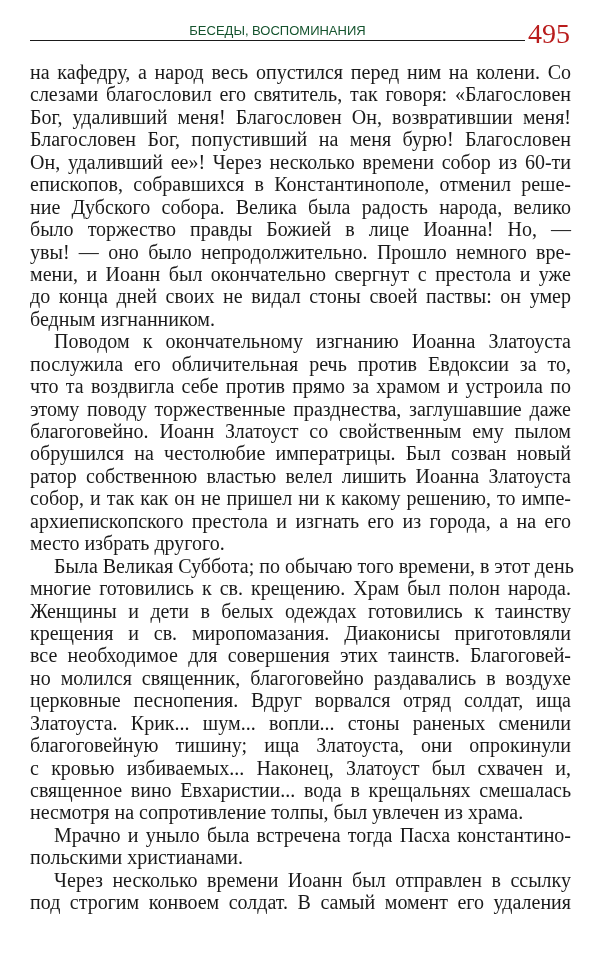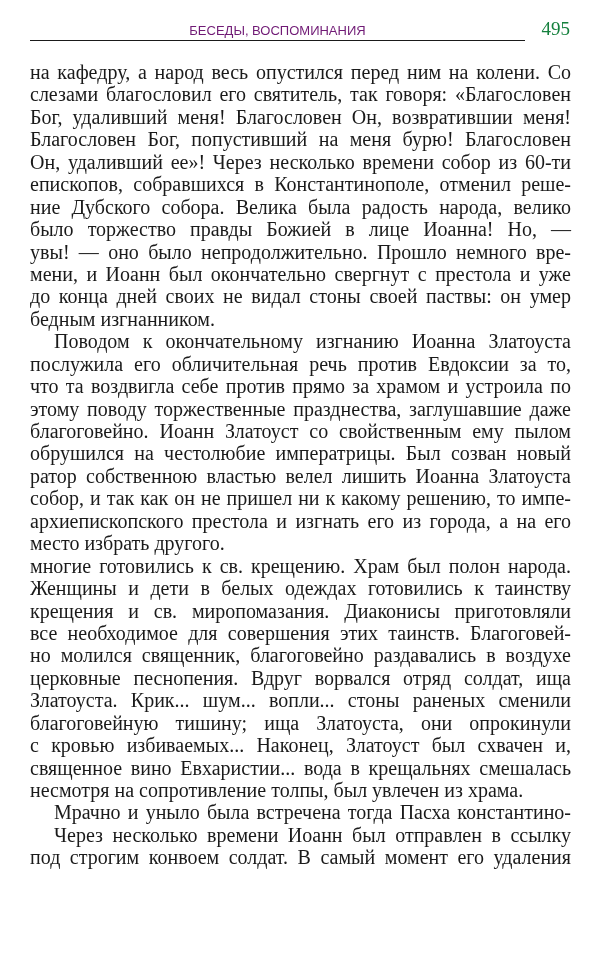--- a/index.html
+++ b/index.html
@@ -24,36 +24,36 @@
   }
   .running-title {
     position: absolute;
     left: 0;
     width: 495px;
     top: 3px;
     text-align: center;
     font-family: "Liberation Sans", "DejaVu Sans", sans-serif;
     font-size: 13px;
     letter-spacing: 0px;
-    color: #701a75;
+    color: #14532d;
   }
   .running-rule {
     position: absolute;
     left: 0;
     top: 20px;
     width: 495px;
     height: 0;
     border-top: 1.4px solid #1a1a1a;
   }
   .page-number {
     position: absolute;
     right: 0;
     top: -2px;
-    font-size: 19px;
-    color: #15803d;
+    font-size: 28px;
+    color: #b91c1c;
   }
   .body-text {
     position: absolute;
     left: 30px;
     top: 61px;
     width: 541px;
   }
   .para {
     margin: 0;
   }
@@ -106,35 +106,37 @@
     <span class="line">этому поводу торжественные празднества, заглушавшие даже</span>
     <span class="line">благоговейно. Иоанн Златоуст со свойственным ему пылом</span>
     <span class="line">обрушился на честолюбие императрицы. Был созван новый</span>
     <span class="line">ратор собственною властью велел лишить Иоанна Златоуста</span>
     <span class="line">собор, и так как он не пришел ни к какому решению, то импе-</span>
     <span class="line">архиепископского престола и изгнать его из города, а на его</span>
     <span class="line last">место избрать другого.</span>
   </div>
 
   <div class="para">
+    <span class="line indent">Была Великая Суббота; по обычаю того времени, в этот день</span>
     <span class="line">многие готовились к св. крещению. Храм был полон народа.</span>
     <span class="line">Женщины и дети в белых одеждах готовились к таинству</span>
     <span class="line">крещения и св. миропомазания. Диаконисы приготовляли</span>
     <span class="line">все необходимое для совершения этих таинств. Благоговей-</span>
     <span class="line">но молился священник, благоговейно раздавались в воздухе</span>
     <span class="line">церковные песнопения. Вдруг ворвался отряд солдат, ища</span>
     <span class="line">Златоуста. Крик... шум... вопли... стоны раненых сменили</span>
     <span class="line">благоговейную тишину; ища Златоуста, они опрокинули</span>
     <span class="line">с кровью избиваемых... Наконец, Златоуст был схвачен и,</span>
     <span class="line">священное вино Евхаристии... вода в крещальнях смешалась</span>
     <span class="line last">несмотря на сопротивление толпы, был увлечен из храма.</span>
   </div>
 
   <div class="para">
     <span class="line indent">Мрачно и уныло была встречена тогда Пасха константино-</span>
+    <span class="line last">польскими христианами.</span>
   </div>
 
   <div class="para">
     <span class="line indent">Через несколько времени Иоанн был отправлен в ссылку</span>
     <span class="line">под строгим конвоем солдат. В самый момент его удаления</span>
   </div>
 
 </div>
 
 </body></html>

